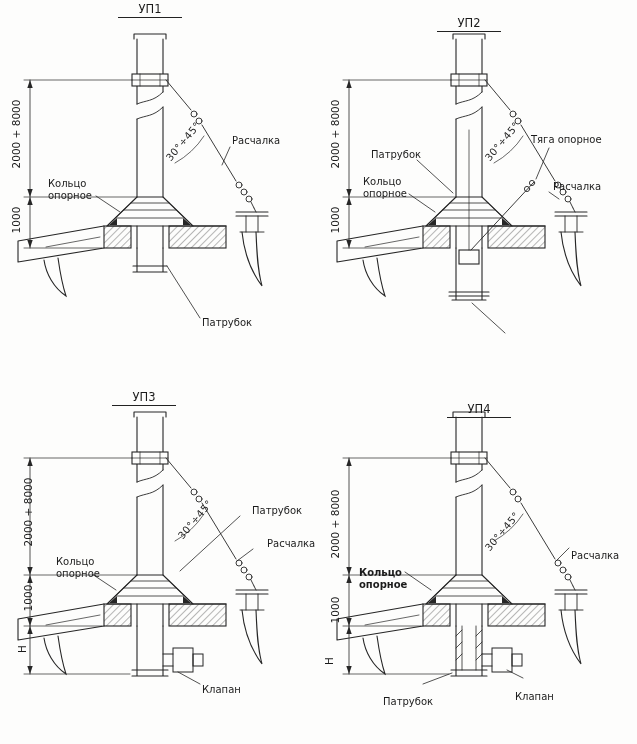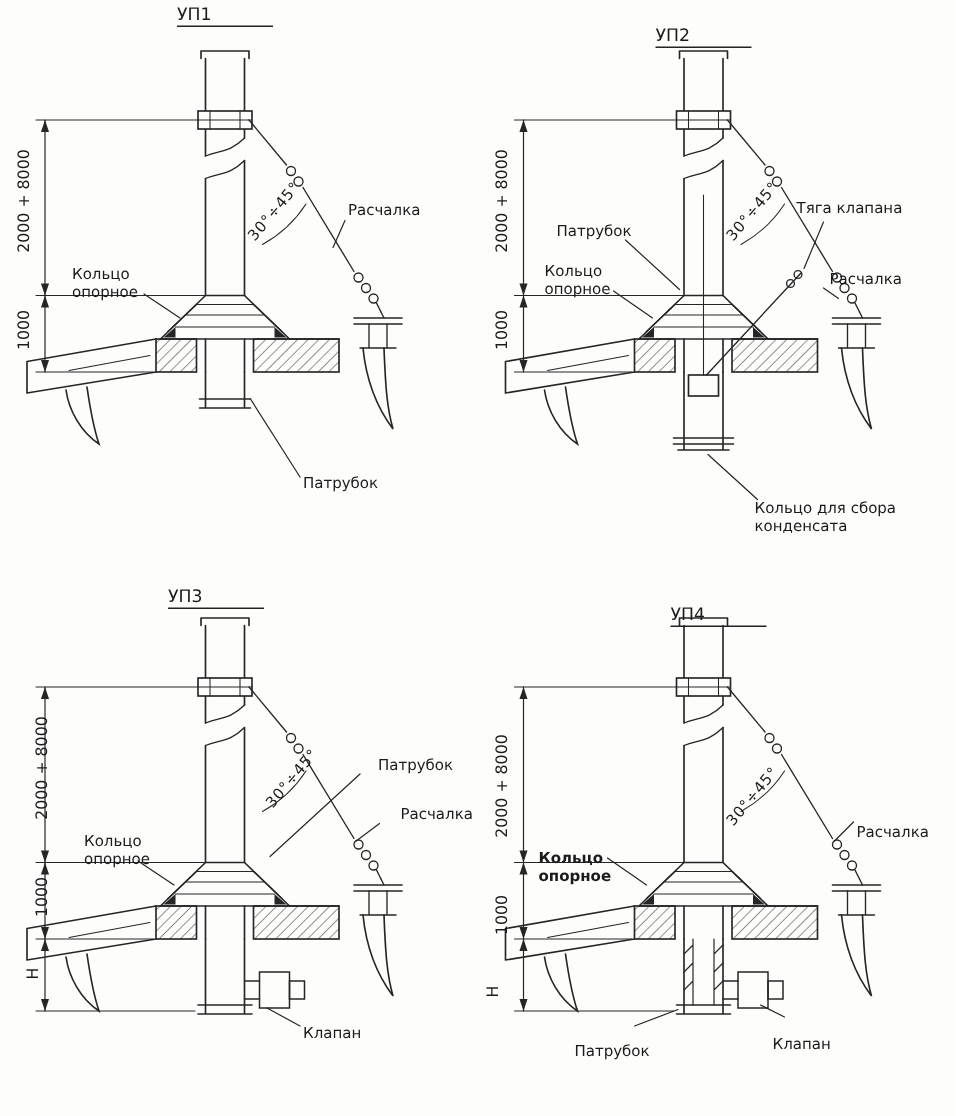--- a/index.html
+++ b/index.html
@@ -2,21 +2,21 @@
 <html><head>
 <meta charset="utf-8">
 <style>
   html,body{margin:0;padding:0;background:#ffffff;}
   .canvas{position:relative;width:637px;height:744px;background:#fdfdfc;overflow:hidden;
           font-family:"DejaVu Sans",sans-serif;color:#1b1b1b;}
   .canvas svg{position:absolute;left:0;top:0;}
   .fig{position:absolute;width:318px;height:366px;}
   .lbl{position:absolute;font-size:10px;line-height:1.18;white-space:pre-line;}
   .b{font-weight:700;}
-  .title{position:absolute;font-size:11.5px;width:64px;
+  .title{position:absolute;font-size:11.5px;text-align:center;width:64px;
          border-bottom:1.2px solid #222;padding-bottom:1px;}
   .dimv{position:absolute;font-size:10.5px;white-space:nowrap;text-align:center;
         transform:rotate(-90deg);transform-origin:0 0;}
   .angle{position:absolute;font-size:10px;white-space:nowrap;
          transform:rotate(-50deg);transform-origin:0 50%;letter-spacing:.5px;}
 </style>
 </head>
 <body>
 
 <div class="canvas">
@@ -165,27 +165,25 @@
   <div class="lbl" style="left:48px;top:178px">Кольцо
 опорное</div>
   <div class="lbl" style="left:202px;top:317px">Патрубок</div>
 </div>
 
 <div class="fig" style="left:319px;top:0">
   <div class="title" style="left:118px;top:16px">УП2</div>
   <div class="dimv" style="left:10px;top:190px;width:112px">2000 + 8000</div>
   <div class="dimv" style="left:10px;top:245px;width:50px">1000</div>
   <div class="angle" style="left:168px;top:154px">30°÷45°</div>
-  <div class="lbl" style="left:212px;top:134px">Тяга клапана</div>
+  <div class="lbl" style="left:212px;top:134px">Тяга опорное</div>
   <div class="lbl" style="left:52px;top:149px">Патрубок</div>
   <div class="lbl" style="left:44px;top:176px">Кольцо
 опорное</div>
   <div class="lbl" style="left:234px;top:181px">Расчалка</div>
-  <div class="lbl" style="left:184px;top:334px">Кольцо для сбора
-конденсата</div>
 </div>
 
 <div class="fig" style="left:12px;top:378px">
   <div class="title" style="left:100px;top:12px">УП3</div>
   <div class="dimv" style="left:10px;top:190px;width:112px">2000 + 8000</div>
   <div class="dimv" style="left:10px;top:245px;width:50px">1000</div>
   <div class="dimv" style="left:4px;top:294px;width:46px">Н</div>
   <div class="angle" style="left:168px;top:154px">30°÷45°</div>
   <div class="lbl" style="left:240px;top:127px">Патрубок</div>
   <div class="lbl" style="left:255px;top:160px">Расчалка</div>

